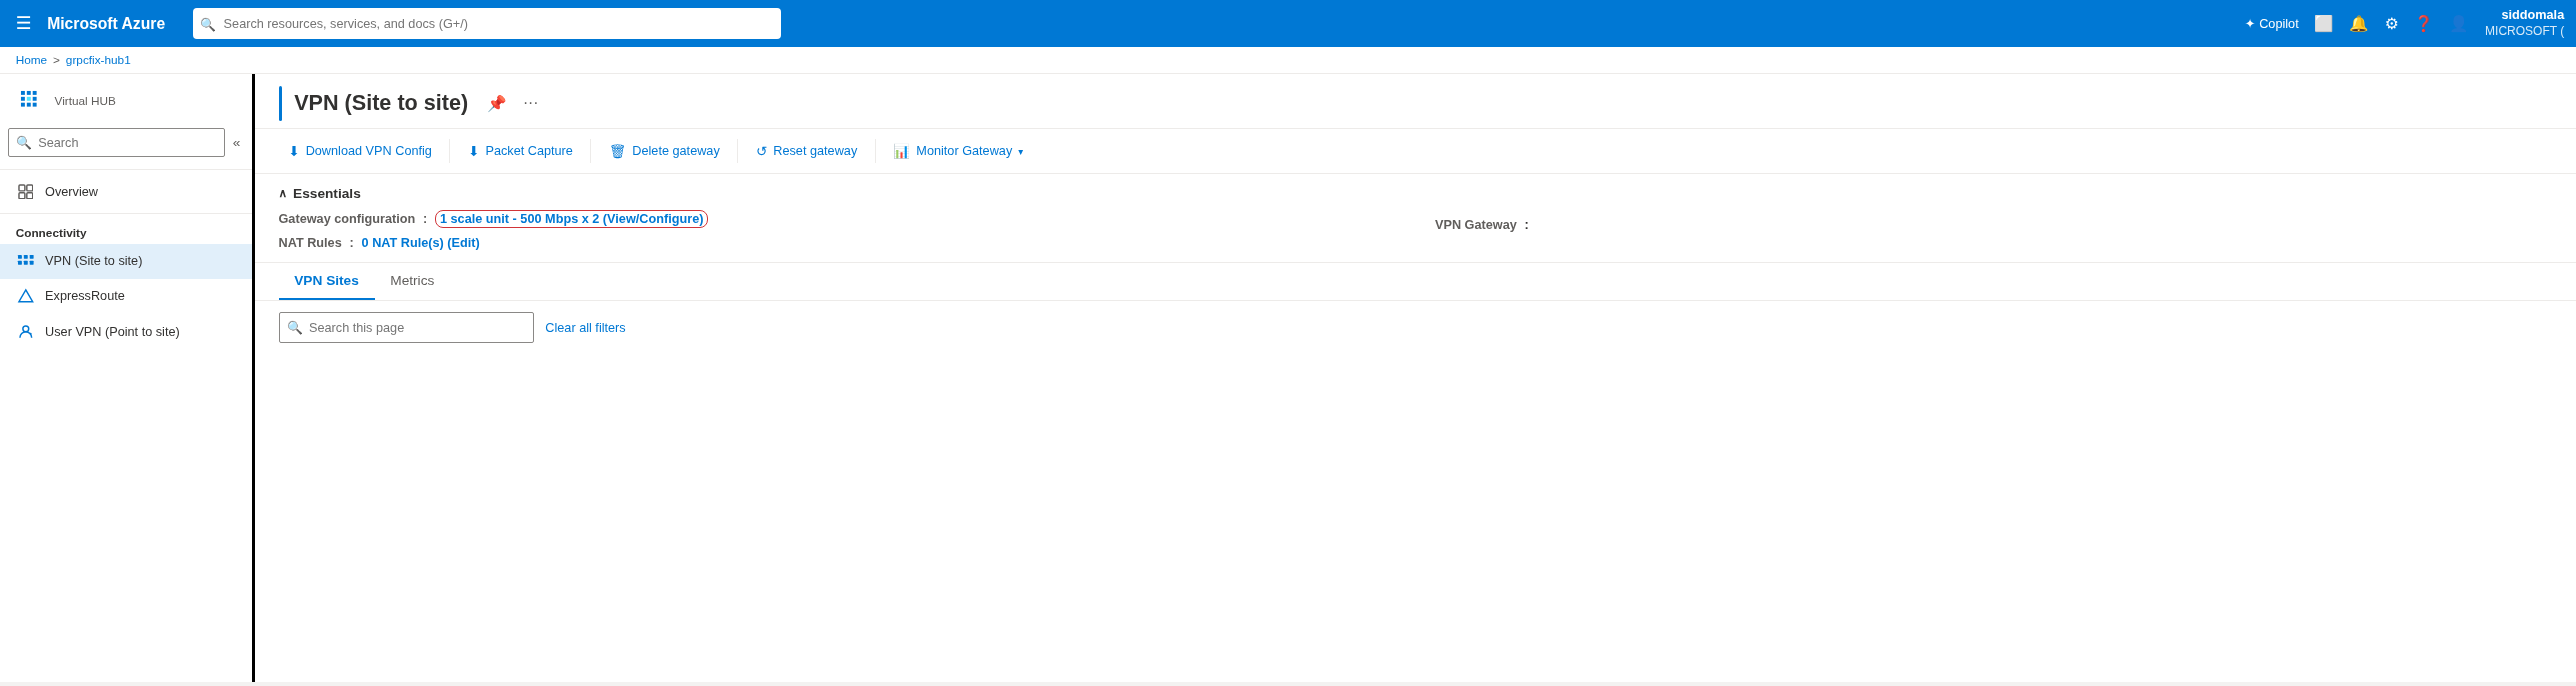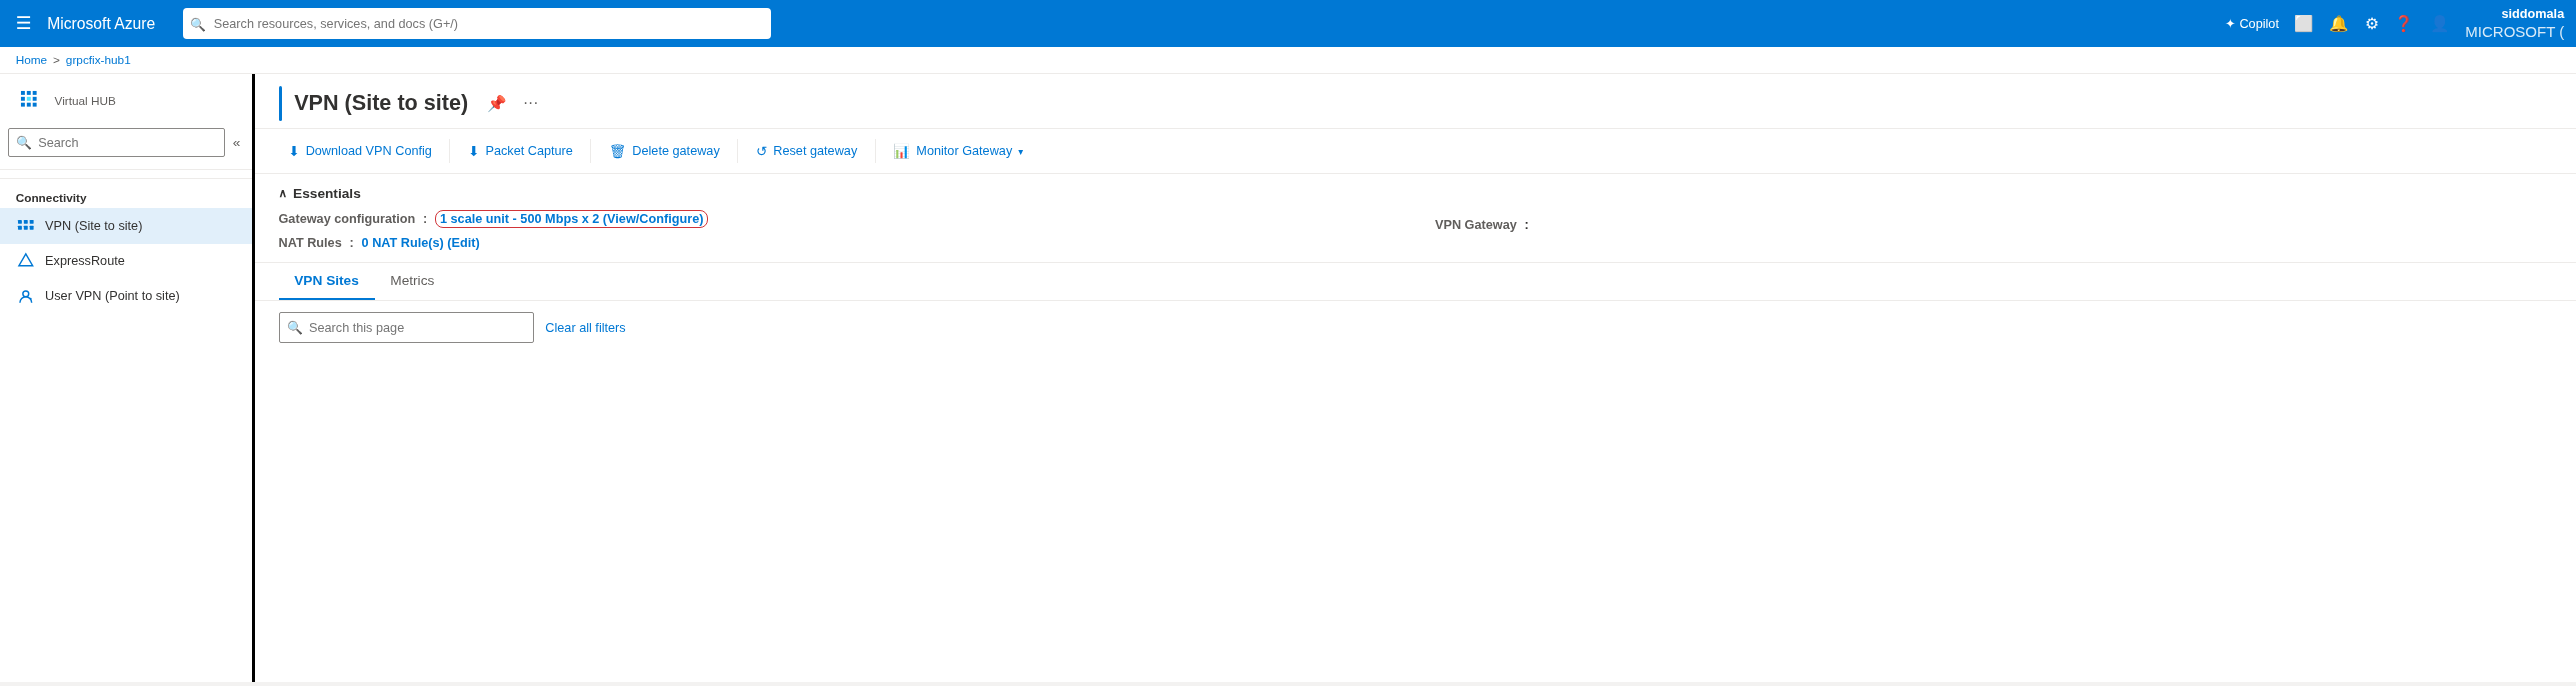--- a/index.html
+++ b/index.html
@@ -16,21 +16,21 @@
       color: white;
     }
     .topbar-hamburger {
       font-size: 17.6px;
       cursor: pointer;
       color: white;
       padding: 3.9px;
     }
     .topbar-logo {
       font-size: 15.7px;
-      font-weight: 400;
+      font-weight: 700;
       color: white;
       white-space: nowrap;
     }
     .topbar-search {
       flex: 1;
       max-width: 588px;
       margin: 0 15.7px;
     }
     .topbar-search input {
       width: 100%;
@@ -65,21 +65,21 @@
       cursor: pointer;
       color: white;
     }
     .topbar-user {
       font-size: 11.8px;
       color: white;
       text-align: right;
       line-height: 1.3;
     }
     .topbar-user-name { font-weight: 600; font-size: 12.7px; }
-    .topbar-user-sub { font-size: 15px; opacity: 0.85; }
+    .topbar-user-sub { font-size: 12px; opacity: 0.85; }
 
     
     .breadcrumb {
       background: white;
       padding: 5.9px 15.7px;
       display: flex;
       align-items: center;
       gap: 5.9px;
       font-size: 11.8px;
       border-bottom: 1px solid #edebe9;
@@ -431,20 +431,31 @@
     <div class="sidebar-search-wrap">
       <div class="sidebar-search">
         <span style="color:#605e5c;font-size:12.7px;">🔍</span>
         <input type="text" placeholder="Search" style="">
       </div>
       <span class="sidebar-collapse-btn">«</span>
     </div>
 
     <div class="sidebar-divider"></div>
 
+    <div class="sidebar-item">
+      <div class="sidebar-item-icon">
+        <svg width="15.7" height="15.7" viewBox="0 0 16 16" fill="none">
+          <rect x="1" y="1" width="6" height="6" rx="1" stroke="#605e5c" stroke-width="1.5"></rect>
+          <rect x="9" y="1" width="6" height="6" rx="1" stroke="#605e5c" stroke-width="1.5"></rect>
+          <rect x="1" y="9" width="6" height="6" rx="1" stroke="#605e5c" stroke-width="1.5"></rect>
+          <rect x="9" y="9" width="6" height="6" rx="1" stroke="#605e5c" stroke-width="1.5"></rect>
+        </svg>
+      </div>
+      <span>Overview</span>
+    </div>
 
     <div class="sidebar-divider"></div>
 
     <div class="sidebar-section-label">Connectivity</div>
 
     <div class="sidebar-item active">
       <div class="sidebar-item-icon">
         <svg width="17.6" height="17.6" viewBox="0 0 18 18" fill="none">
           <rect x="1" y="3" width="4" height="4" rx="0.5" fill="#0078d4"></rect>
           <rect x="7" y="3" width="4" height="4" rx="0.5" fill="#0078d4"></rect>

